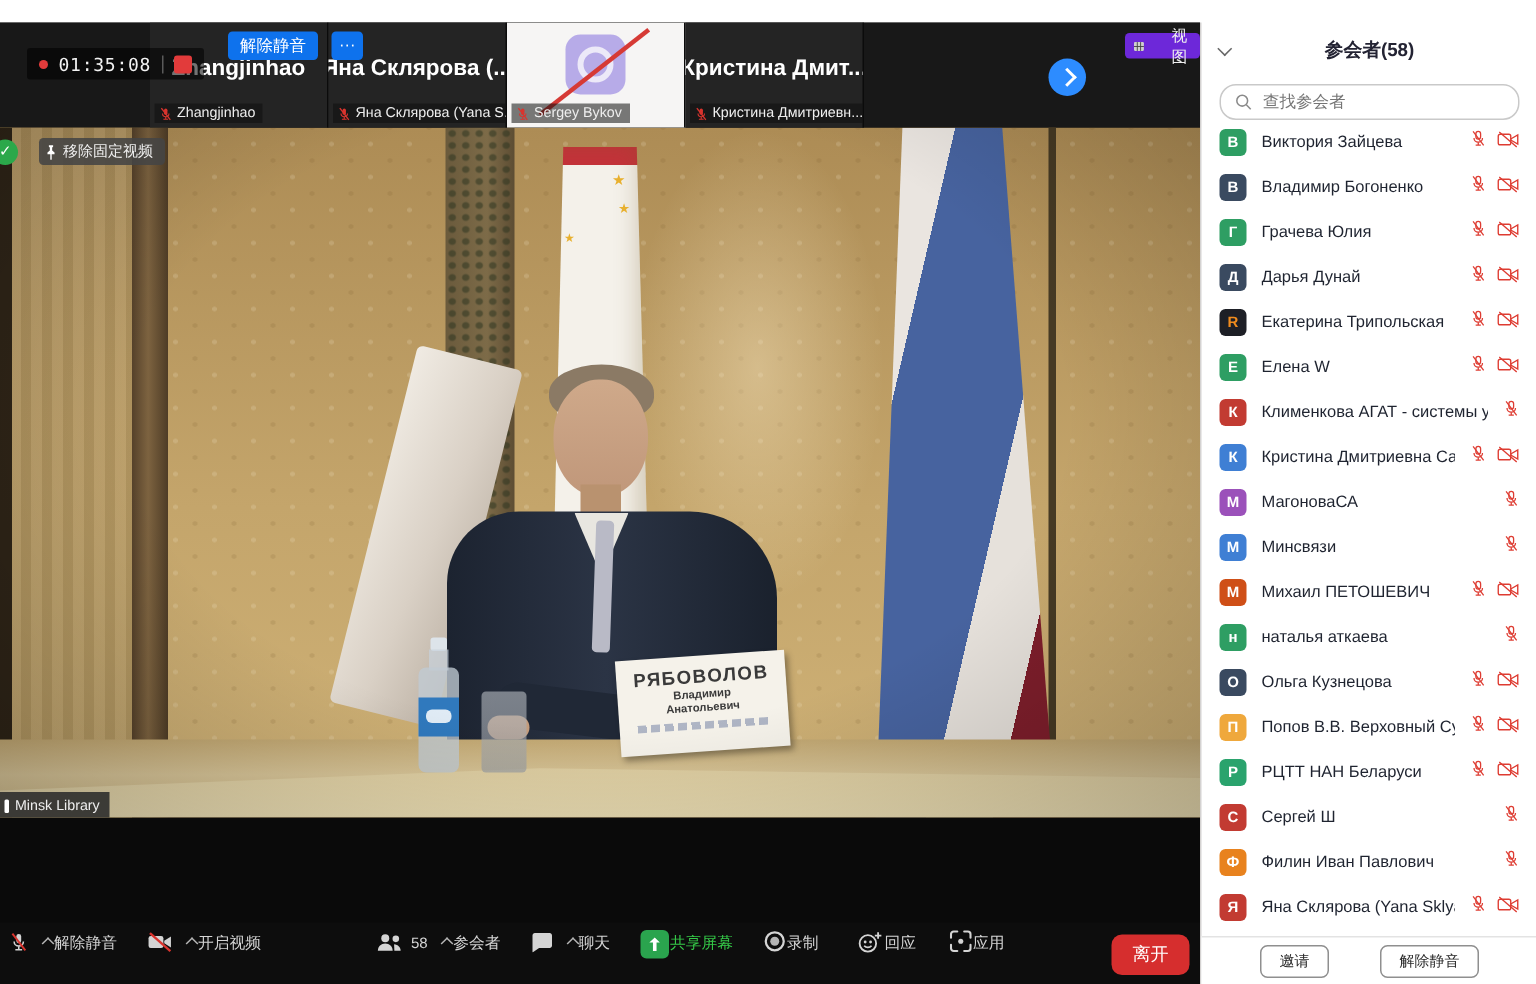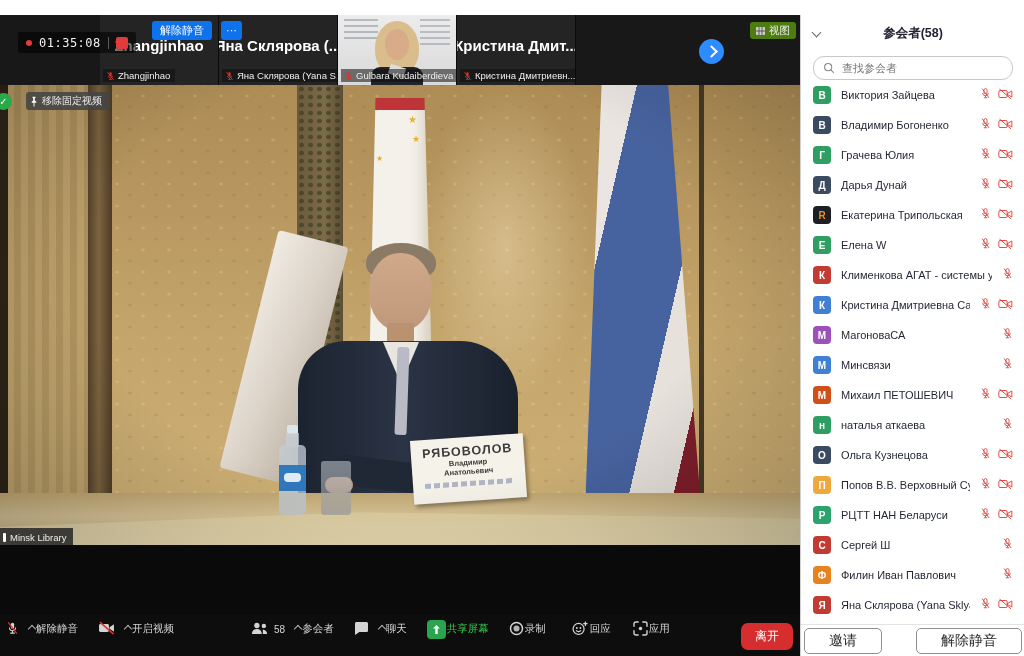--- a/index.html
+++ b/index.html
@@ -49,22 +49,22 @@
   .timer{position:absolute;left:18px;top:17px;height:21px;background:rgba(0,0,0,.55);border-radius:2px;
          display:flex;align-items:center;gap:7px;padding:0 8px;z-index:3}
   .rec-dot{width:6px;height:6px;border-radius:50%;background:#e23b3b}
   .timer-text{font-family:"DejaVu Sans Mono",monospace;font-size:12px;color:#f2f2f2;letter-spacing:.5px}
   .timer-sep{width:1px;height:12px;background:#5a5a5a}
   .stop-btn{width:12px;height:12px;background:#e23b3b;border-radius:2px;border:none;padding:0;cursor:pointer}
   .unmute-pill{position:absolute;left:152px;top:6px;height:19px;background:#0e72ed;border:none;border-radius:3px;
                color:#fff;font-size:11px;padding:0 8px;z-index:3;font-family:inherit}
   .more-pill{position:absolute;left:221px;top:6px;width:21px;height:19px;background:#0e72ed;border:none;border-radius:3px;
              color:#fff;font-size:11px;z-index:3;line-height:17px;text-align:center;padding:0}
-  .view-btn{position:absolute;left:750px;top:7px;height:17px;background:#4d7c0f;border:none;border-radius:3px;
-            color:#efefef;font-size:10.5px;display:flex;align-items:center;gap:4px;padding:0 6px;z-index:3;font-family:Liberation Mono, monospace}
+  .view-btn{position:absolute;left:750px;top:7px;height:17px;background:#6d28d9;border:none;border-radius:3px;
+            color:#efefef;font-size:10.5px;display:flex;align-items:center;gap:16px;padding:0 6px;z-index:3;font-family:Liberation Mono, monospace}
   .next-btn{position:absolute;left:699px;top:24px;width:25px;height:25px;border-radius:50%;background:#2d8cff;border:none;z-index:3;cursor:pointer}
   .next-chev{position:absolute;left:8px;top:8px;width:7px;height:7px;border-right:2px solid #fff;border-top:2px solid #fff;transform:rotate(45deg)}
 
   
   .stage{position:absolute;left:0;top:70px;width:800px;height:460px;overflow:hidden;background:#b79털}
   .wall{position:absolute;inset:0;
         background-image:radial-gradient(rgba(255,248,228,.16) 1.5px,transparent 2px),
                          radial-gradient(rgba(110,82,36,.14) 1.5px,transparent 2px),
                          linear-gradient(180deg,#ad8c55,#c4a56b 55%,#cfb277);
         background-size:26px 22px,26px 22px,100% 100%;background-position:0 0,13px 11px,0 0}
@@ -159,21 +159,21 @@
                gap:5px;padding:0 9px;color:#8a8a8a}
   .search-wrap input{border:none;outline:none;flex:1;font-size:11px;color:#555;background:transparent;font-family:Liberation Sans, sans-serif}
   #p-list{position:absolute;left:0;top:65px;width:224px;height:545px;margin:0;padding:0;list-style:none;overflow:hidden}
   .p-row{height:30px;display:flex;align-items:center;padding:0 12px;gap:10px}
   .avatar{width:18px;height:18px;border-radius:4px;color:#fff;font-size:10px;font-weight:bold;flex:none;
           display:flex;align-items:center;justify-content:center}
   .p-name{font-size:11px;color:#1f2430;white-space:nowrap;overflow:hidden;flex:1}
   .p-icons{display:flex;gap:7px;align-items:center;color:#de3c32;flex:none}
   .panel-footer{position:absolute;left:0;bottom:0;width:224px;height:31px;border-top:1px solid #e3e3e3;background:#fff;
                 display:flex;align-items:center;justify-content:center;gap:34px}
-  .pf-btn{border:1px solid #8f8f8f;border-radius:5px;background:#fff;font-size:14px;color:#2a2a2a;padding:3px 24px;font-family:inherit;cursor:pointer}
+  .pf-btn{border:1px solid #8f8f8f;border-radius:5px;background:#fff;font-size:10px;color:#2a2a2a;padding:3px 12px;font-family:inherit;cursor:pointer}
 </style>
 </head>
 <body>
 
 <div id="app">
 
 
   <div class="main">
 
     <div class="strip">
@@ -200,38 +200,32 @@
                   <rect x="6" y="2" width="4" height="7.5" rx="2" fill="currentColor"></rect>
                   <path d="M4.2 8a3.8 3.8 0 0 0 7.6 0" fill="none" stroke="currentColor" stroke-width="1.3"></path>
                   <path d="M8 12v2.2M5.2 14.8h5.6" stroke="currentColor" stroke-width="1.3" fill="none"></path>
                   <path d="M2.8 1.6L13.4 15.4" stroke="#d9342e" stroke-width="1.6"></path>
                 </svg>
               </span>
               <span>Яна Склярова (Yana S...</span>
             </div>
           </div>
           <div class="thumb thumb-light">
-            <div class="g-photo">
-              <div class="g-lines-l"></div>
-              <div class="g-lines-r"></div>
-              <div class="g-hair"></div>
-              <div class="g-face"></div>
-              <div class="g-torso"></div>
-              <div class="g-scarf"></div>
-            </div>
+            <div class="cam-ph"></div>
+            <div class="thumb-slash"></div>
             <div class="thumb-label">
               <span class="t-mic">
                 <svg width="13" height="14" viewBox="0 0 16 17">
                   <rect x="6" y="2" width="4" height="7.5" rx="2" fill="currentColor"></rect>
                   <path d="M4.2 8a3.8 3.8 0 0 0 7.6 0" fill="none" stroke="currentColor" stroke-width="1.3"></path>
                   <path d="M8 12v2.2M5.2 14.8h5.6" stroke="currentColor" stroke-width="1.3" fill="none"></path>
                   <path d="M2.8 1.6L13.4 15.4" stroke="#d9342e" stroke-width="1.6"></path>
                 </svg>
               </span>
-              <span>Gulbara Kudaiberdieva</span>
+              <span>Sergey Bykov</span>
             </div>
           </div>
           <div class="thumb">
             <div class="thumb-name">Кристина Дмит...</div>
             <div class="thumb-label">
               <span class="t-mic">
                 <svg width="13" height="14" viewBox="0 0 16 17">
                   <rect x="6" y="2" width="4" height="7.5" rx="2" fill="currentColor"></rect>
                   <path d="M4.2 8a3.8 3.8 0 0 0 7.6 0" fill="none" stroke="currentColor" stroke-width="1.3"></path>
                   <path d="M8 12v2.2M5.2 14.8h5.6" stroke="currentColor" stroke-width="1.3" fill="none"></path>

